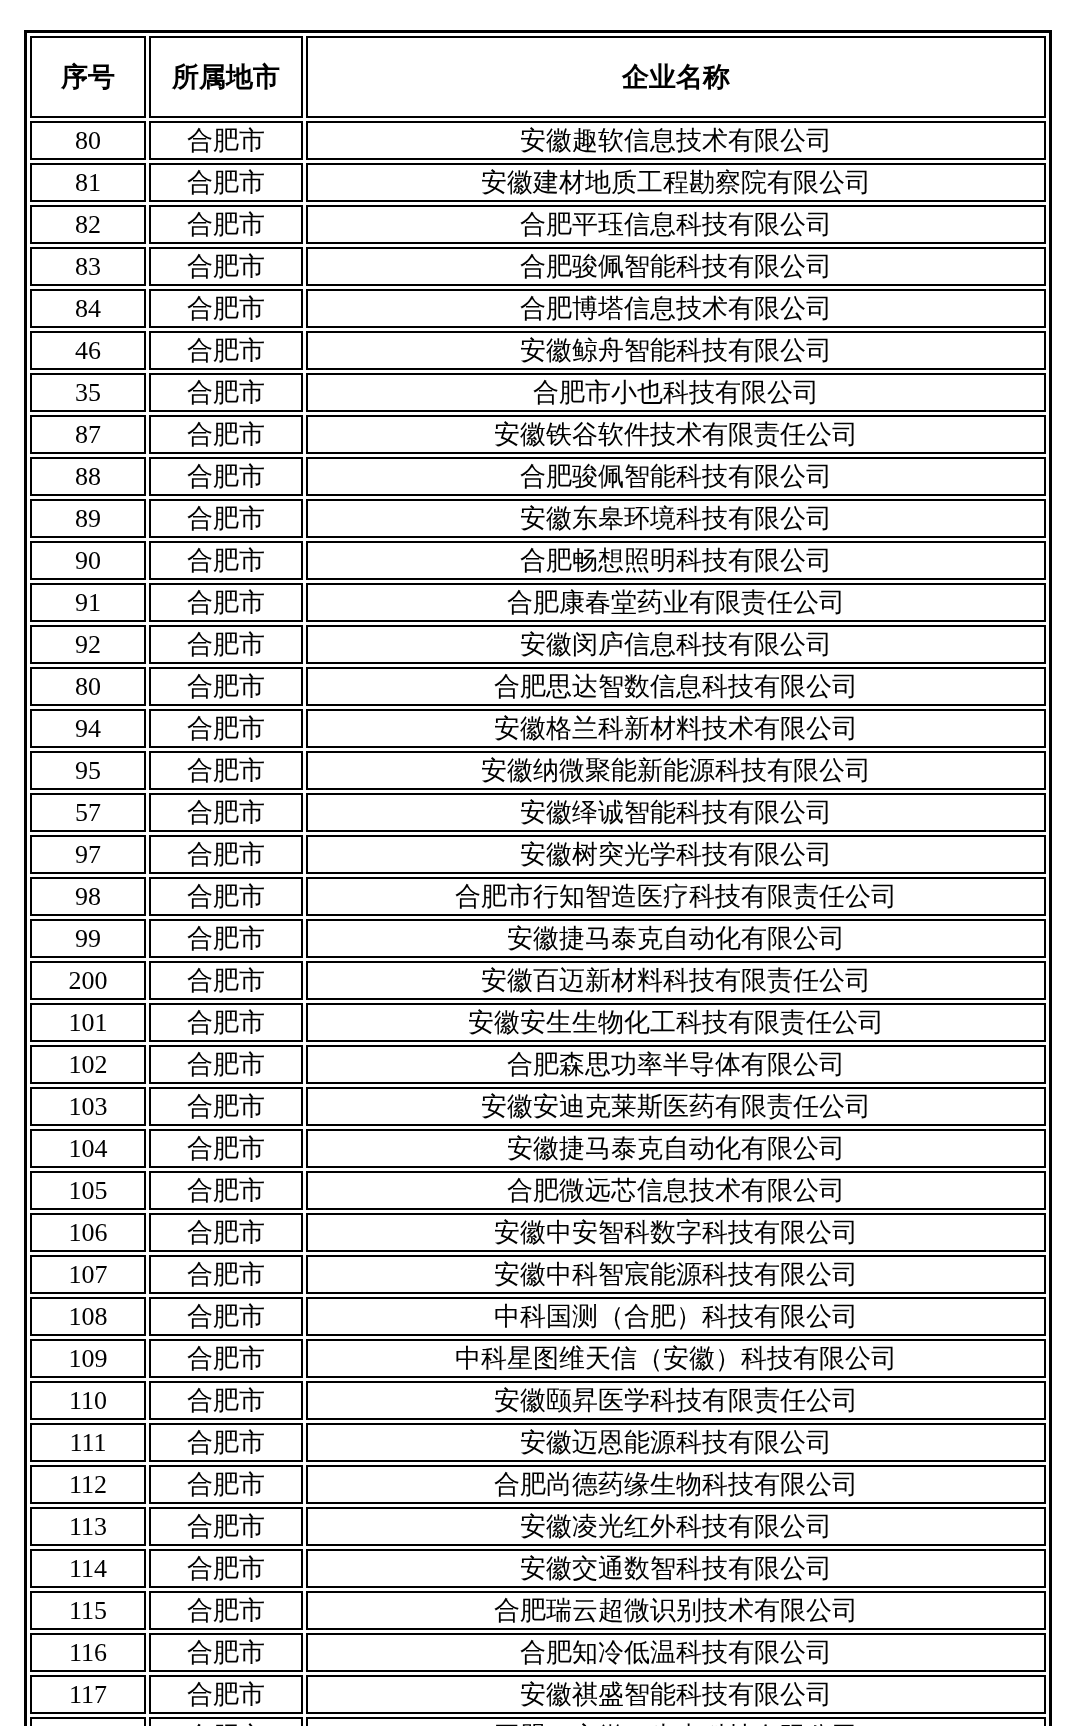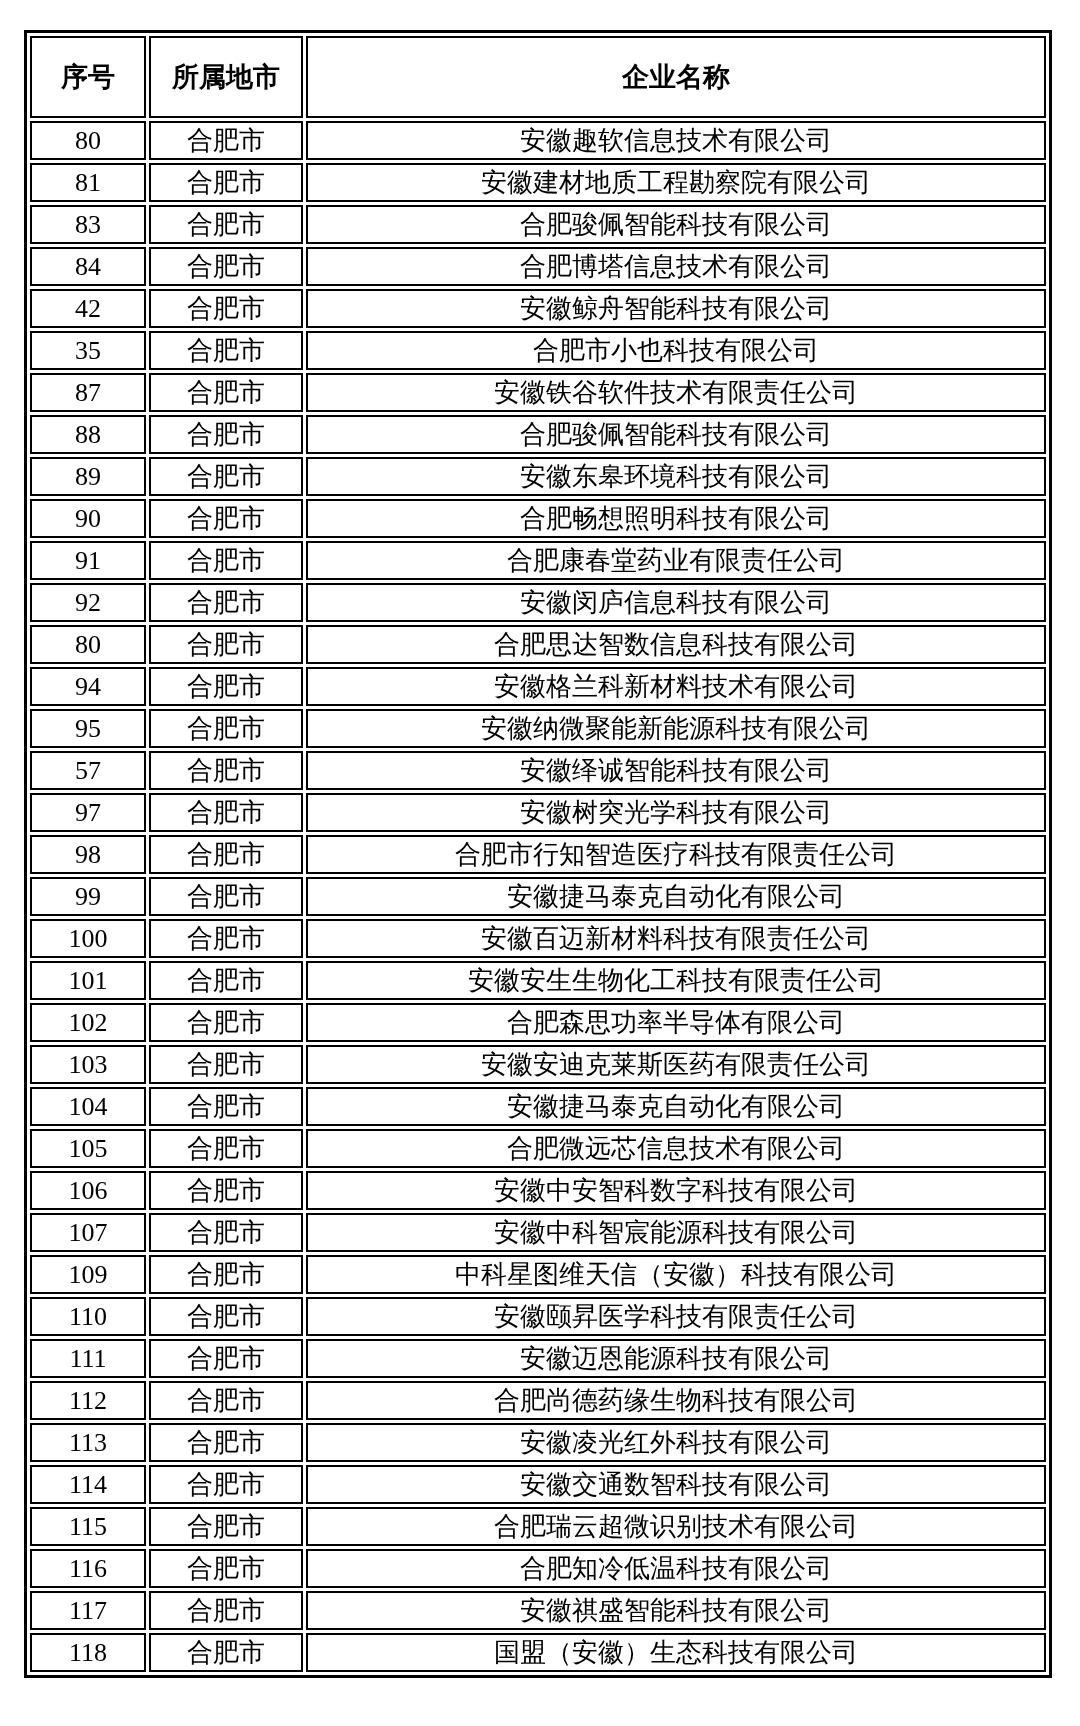--- a/index.html
+++ b/index.html
@@ -71,35 +71,40 @@
     <td>合肥市</td>
     <td>安徽趣软信息技术有限公司</td>
   </tr>
 
   <tr>
     <td>81</td>
     <td>合肥市</td>
     <td>安徽建材地质工程勘察院有限公司</td>
   </tr>
 
+  <tr>
+    <td>82</td>
+    <td>合肥市</td>
+    <td>合肥平珏信息科技有限公司</td>
+  </tr>
 
   <tr>
     <td>83</td>
     <td>合肥市</td>
     <td>合肥骏佩智能科技有限公司</td>
   </tr>
 
   <tr>
     <td>84</td>
     <td>合肥市</td>
     <td>合肥博塔信息技术有限公司</td>
   </tr>
 
   <tr>
-    <td>42</td>
+    <td>46</td>
     <td>合肥市</td>
     <td>安徽鲸舟智能科技有限公司</td>
   </tr>
 
   <tr>
     <td>35</td>
     <td>合肥市</td>
     <td>合肥市小也科技有限公司</td>
   </tr>
 
@@ -175,21 +180,21 @@
     <td>合肥市行知智造医疗科技有限责任公司</td>
   </tr>
 
   <tr>
     <td>99</td>
     <td>合肥市</td>
     <td>安徽捷马泰克自动化有限公司</td>
   </tr>
 
   <tr>
-    <td>100</td>
+    <td>200</td>
     <td>合肥市</td>
     <td>安徽百迈新材料科技有限责任公司</td>
   </tr>
 
   <tr>
     <td>101</td>
     <td>合肥市</td>
     <td>安徽安生生物化工科技有限责任公司</td>
   </tr>
 
@@ -222,20 +227,25 @@
     <td>合肥市</td>
     <td>安徽中安智科数字科技有限公司</td>
   </tr>
 
   <tr>
     <td>107</td>
     <td>合肥市</td>
     <td>安徽中科智宸能源科技有限公司</td>
   </tr>
 
+  <tr>
+    <td>108</td>
+    <td>合肥市</td>
+    <td>中科国测（合肥）科技有限公司</td>
+  </tr>
 
   <tr>
     <td>109</td>
     <td>合肥市</td>
     <td>中科星图维天信（安徽）科技有限公司</td>
   </tr>
 
   <tr>
     <td>110</td>
     <td>合肥市</td>

